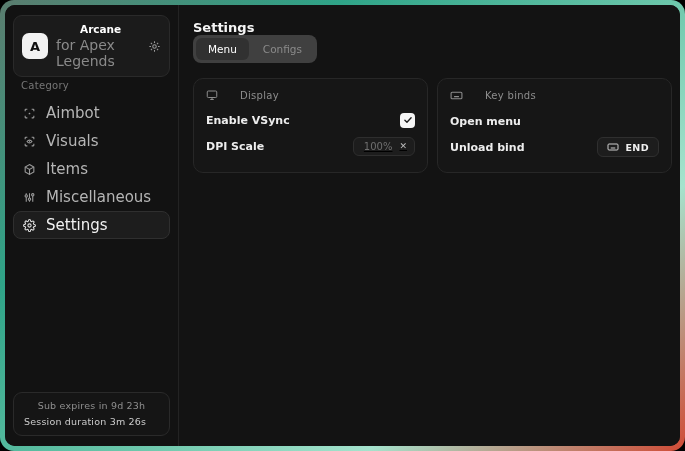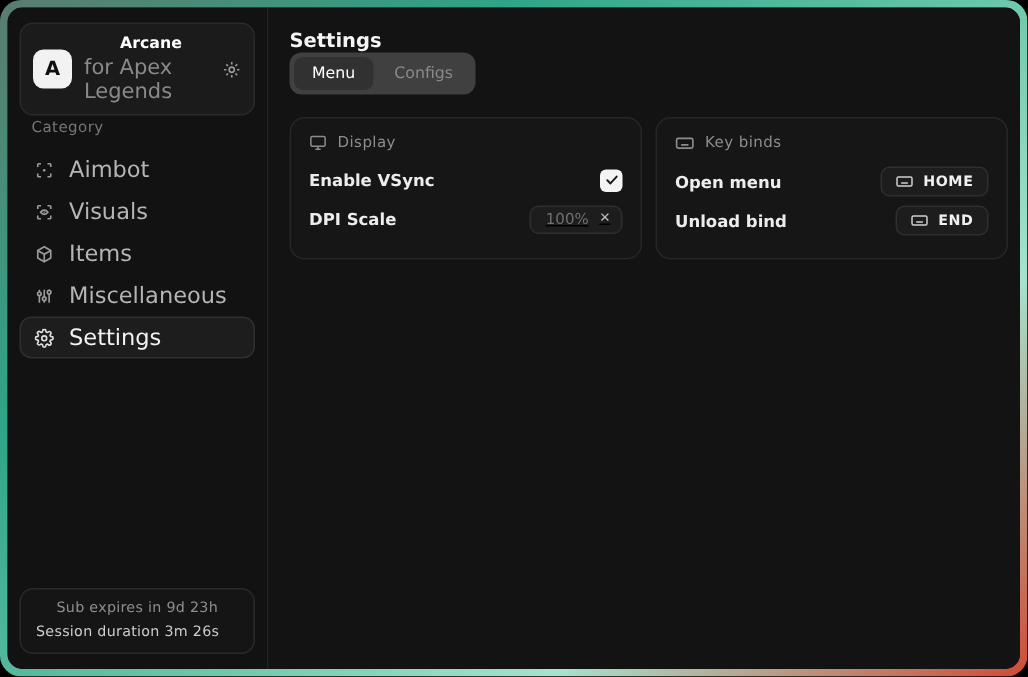--- a/index.html
+++ b/index.html
@@ -71,21 +71,21 @@
     color:#8a8a8a; cursor:pointer;
   }
   .tab.active { background:#313131; color:#ffffff; }
 
   .cards { display:flex; gap:9px; margin-top:15px; }
   .card {
     width:235px; background:#161616; border:1px solid #272727;
     border-radius:10px; padding:10px 12px 12px;
   }
   .card-head {
-    display:flex; align-items:center; gap:7px;
+    display:flex; align-items:center; gap:22px;
     color:#8d8d8d; font-size:10px; margin-bottom:6px; letter-spacing:.3px;
   }
   .card-head .ic { display:flex; align-items:center; color:#8d8d8d; }
   .row {
     display:flex; align-items:center; justify-content:space-between;
     height:26px;
   }
   .row-label { color:#ededed; font-size:11px; font-weight:bold; }
 
   .checkbox {
@@ -240,29 +240,20 @@
               <svg width="13" height="13" viewBox="0 0 24 24" fill="none" stroke="currentColor" stroke-width="2">
                 <rect x="2" y="6" width="20" height="12" rx="2"></rect>
                 <path d="M6 10h.01M10 10h.01M14 10h.01M18 10h.01M7.5 14h9"></path>
               </svg>
             </span>
             <span>Key binds</span>
           </div>
 
           <div class="row">
             <span class="row-label">Open menu</span>
-            <span class="keybadge">
-              <span class="ic">
-                <svg width="12" height="12" viewBox="0 0 24 24" fill="none" stroke="currentColor" stroke-width="2">
-                  <rect x="2" y="6" width="20" height="12" rx="2"></rect>
-                  <path d="M7.5 14h9"></path>
-                </svg>
-              </span>
-              <span class="key-label">HOME</span>
-            </span>
           </div>
 
           <div class="row">
             <span class="row-label">Unload bind</span>
             <span class="keybadge">
               <span class="ic">
                 <svg width="12" height="12" viewBox="0 0 24 24" fill="none" stroke="currentColor" stroke-width="2">
                   <rect x="2" y="6" width="20" height="12" rx="2"></rect>
                   <path d="M7.5 14h9"></path>
                 </svg>

